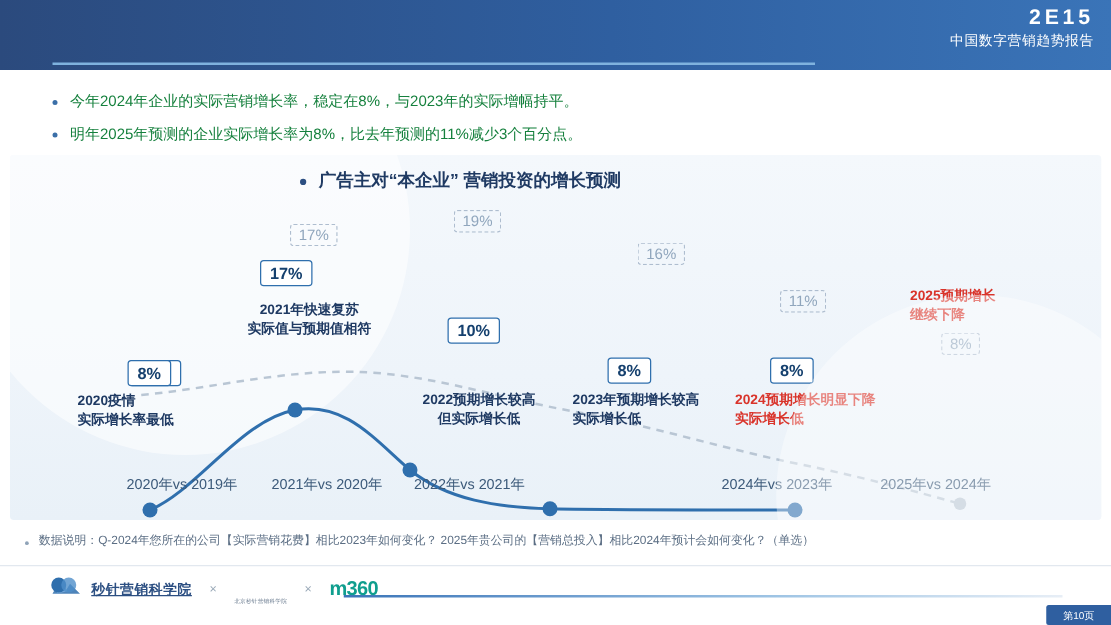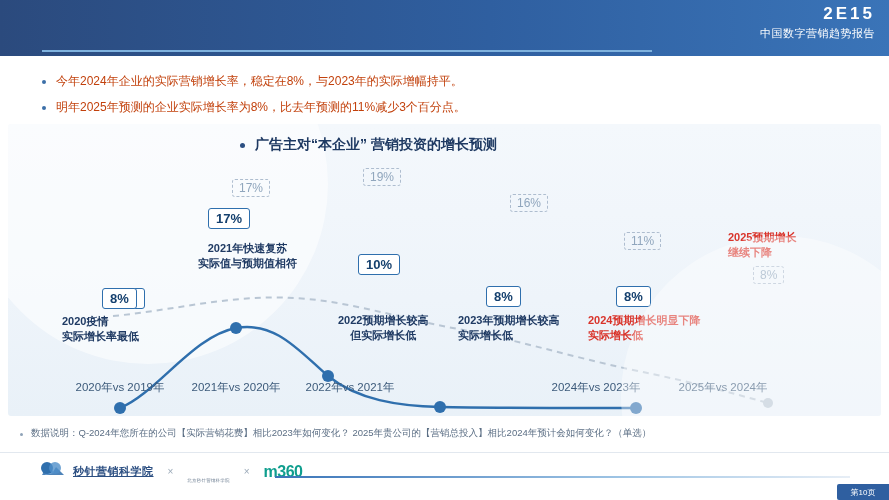--- a/index.html
+++ b/index.html
@@ -35,21 +35,21 @@
     background:#7fb2de;
   }
 
   
   .bullets{position:absolute;left:38px;top:72px;width:700px;}
   .bullet{display:flex;align-items:flex-start;margin-bottom:7px;}
   .bullet .dot{
     width:4px;height:4px;border-radius:50%;background:#3b6fa8;
     margin:8px 10px 0 4px;flex:0 0 auto;
   }
-  .bullet .txt{font-size:12px;line-height:19px;color:#c2410c;}
+  .bullet .txt{font-size:12px;line-height:19px;color:#15803d;}
 
   
   .panel{
     position:absolute;left:8px;top:124px;width:873px;height:292px;
     background:linear-gradient(180deg,#f4f8fc 0%,#eef4fa 60%,#e9f1f8 100%);
     border-radius:3px;overflow:hidden;
   }
   .panel:before{
     content:"";position:absolute;left:-40px;top:-120px;width:360px;height:360px;
     border-radius:50%;background:rgba(255,255,255,.55);
@@ -81,21 +81,21 @@
   }
   .note{
     position:absolute;font-size:11px;line-height:15px;color:#1f3a63;font-weight:bold;
   }
   .note.red{color:#d9342b;}
 
   .xaxis{
     position:absolute;left:0;top:256px;width:873px;height:20px;
   }
   .xtick{
-    position:absolute;font-size:11.5px;color:#3c5a7a;text-align:center;width:140px;
+    position:absolute;font-size:11.5px;color:#3c5a7a;text-align:right;width:140px;
   }
 
   .legend{
     position:absolute;left:0;top:390px;width:889px;height:16px;
     display:flex;justify-content:center;align-items:center;gap:46px;
   }
   .lg{display:flex;align-items:center;font-size:11px;color:#2c4f82;}
   .lg .ln{width:26px;height:0;border-top:2px solid #2f6fad;margin-right:7px;}
   .lg .ln.dash{border-top:2px dashed #9aa9b8;}
   .lg .mk{

